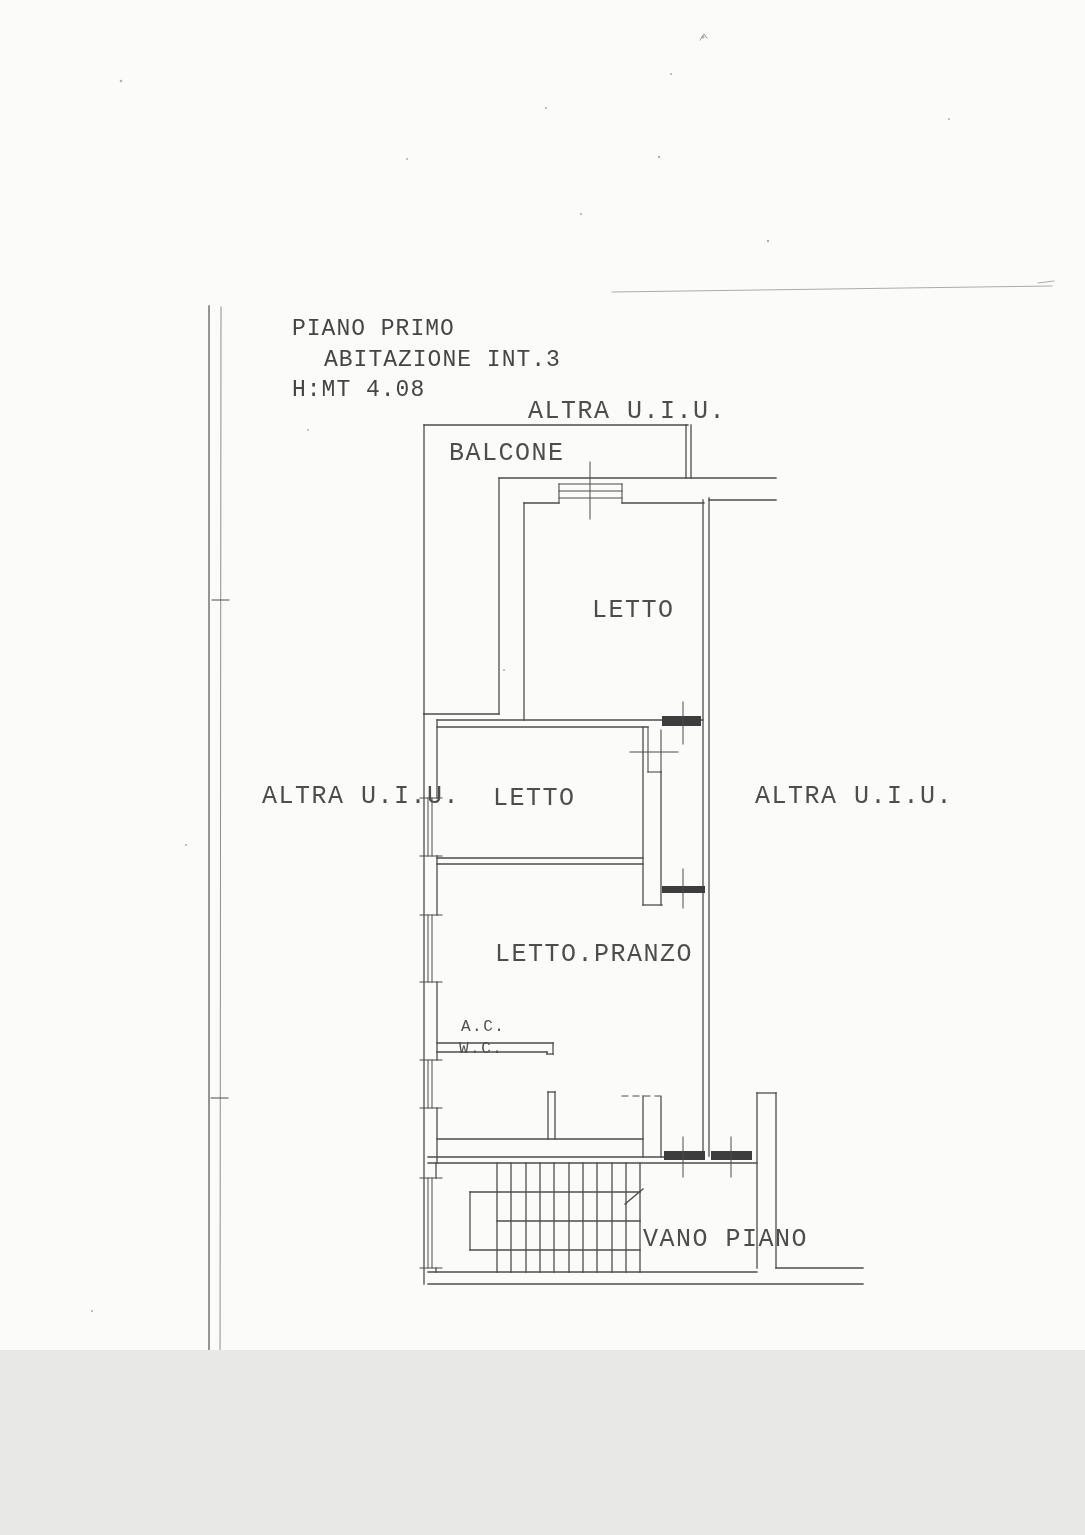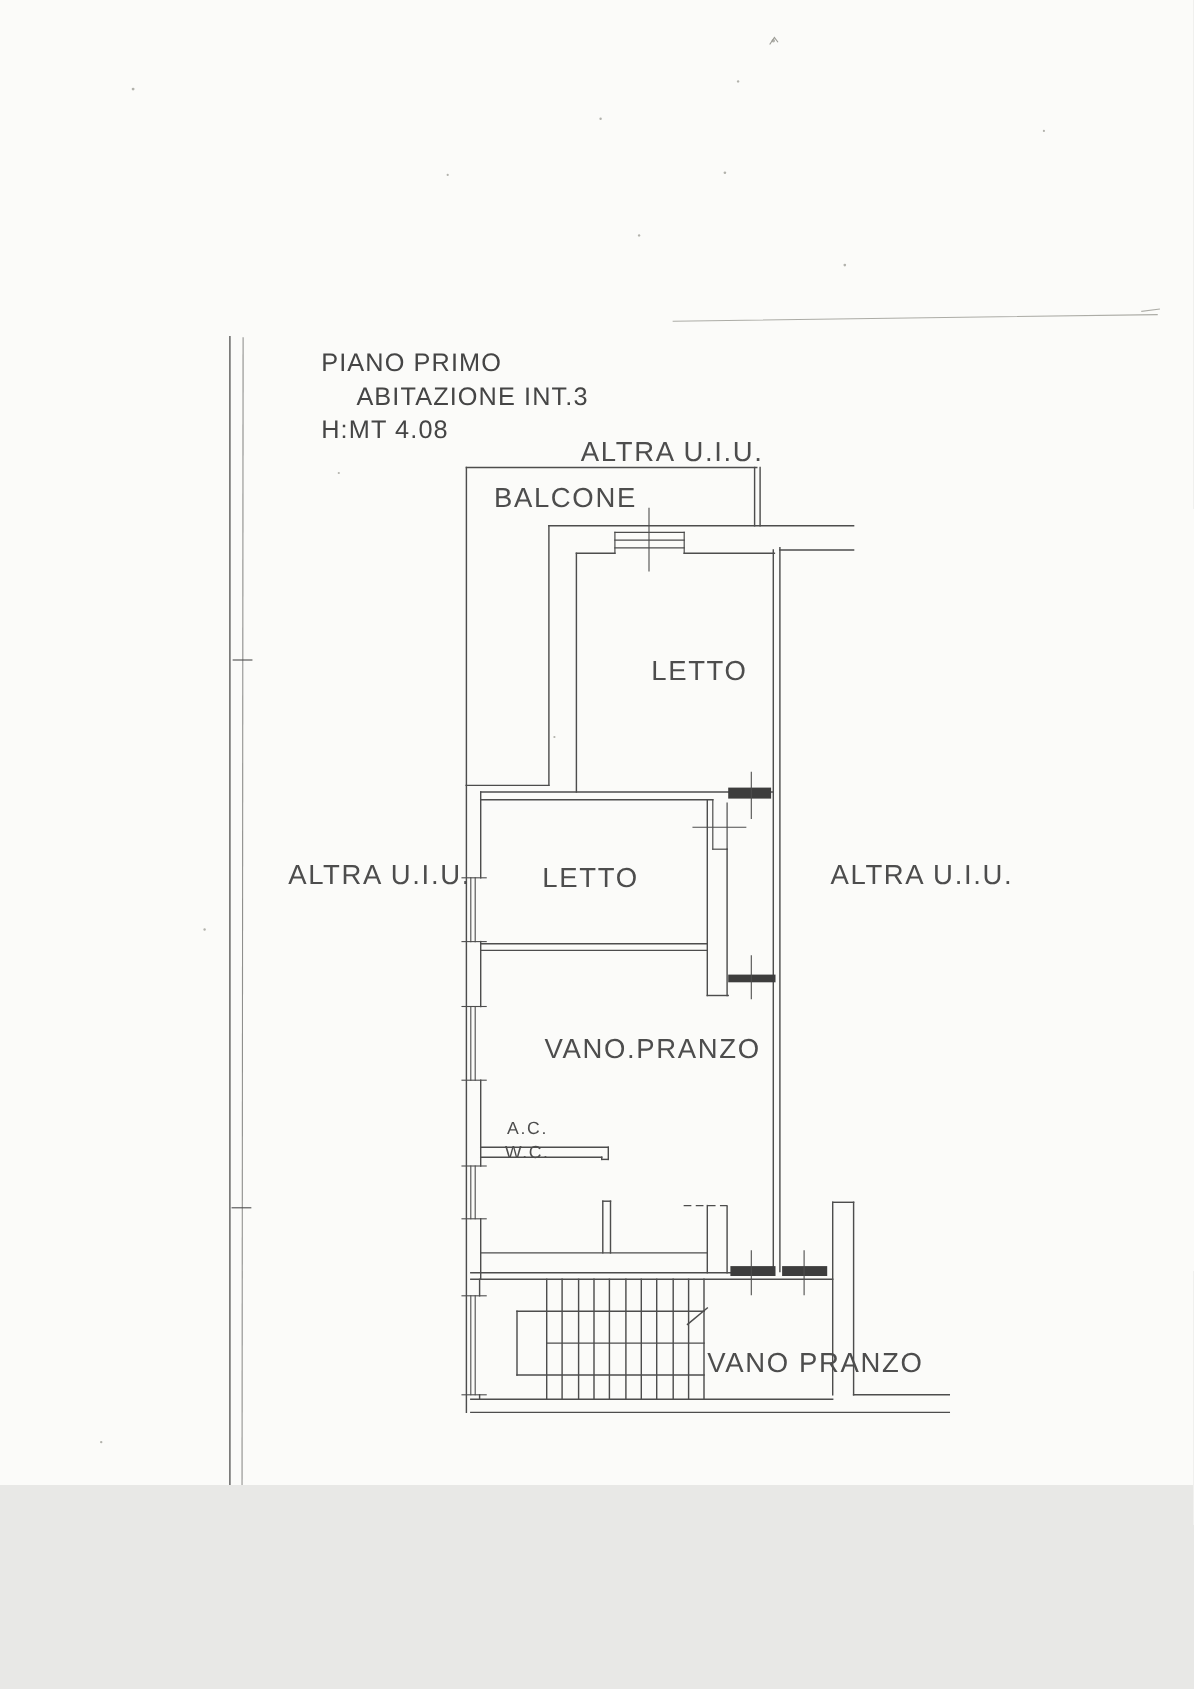--- a/index.html
+++ b/index.html
@@ -2,21 +2,21 @@
 <html><head>
 <meta charset="utf-8">
 <style>
   html,body{margin:0;padding:0;background:#e8e8e6;}
   .page{
     position:relative;
     width:1085px;height:1350px;
     margin:0 auto;
     background:#fbfbf9;
     overflow:hidden;
-    font-family:Liberation Sans, sans-serif;
+    font-family:Liberation Mono, monospace;
   }
   svg.plan{position:absolute;left:0;top:0;}
   .lbl{
     position:absolute;
     color:#4d4d4d;
     white-space:nowrap;
     letter-spacing:1.5px;
     font-size:25px;
     line-height:1;
   }
@@ -217,18 +217,18 @@
     <div class="lbl" style="left:292px;top:349px;margin-left:32px;">ABITAZIONE INT.3</div>
     <div class="lbl" style="left:292px;top:379px;">H:MT 4.08</div>
   </div>
 
   <div class="lbl" style="left:528px;top:399px;">ALTRA U.I.U.</div>
   <div class="lbl" style="left:449px;top:441px;">BALCONE</div>
   <div class="lbl" style="left:592px;top:598px;">LETTO</div>
   <div class="lbl" style="left:262px;top:784px;">ALTRA U.I.U.</div>
   <div class="lbl" style="left:493px;top:786px;">LETTO</div>
   <div class="lbl" style="left:755px;top:784px;">ALTRA U.I.U.</div>
-  <div class="lbl" style="left:495px;top:942px;">VANO.PRANZO</div>
+  <div class="lbl" style="left:495px;top:942px;">LETTO.PRANZO</div>
   <div class="lbl small" style="left:461px;top:1019px;">A.C.</div>
   <div class="lbl small" style="left:459px;top:1041px;">W.C.</div>
-  <div class="lbl" style="left:643px;top:1227px;">VANO PRANZO</div>
+  <div class="lbl" style="left:643px;top:1227px;">VANO PIANO</div>
 
 </div>
 
 </body></html>

